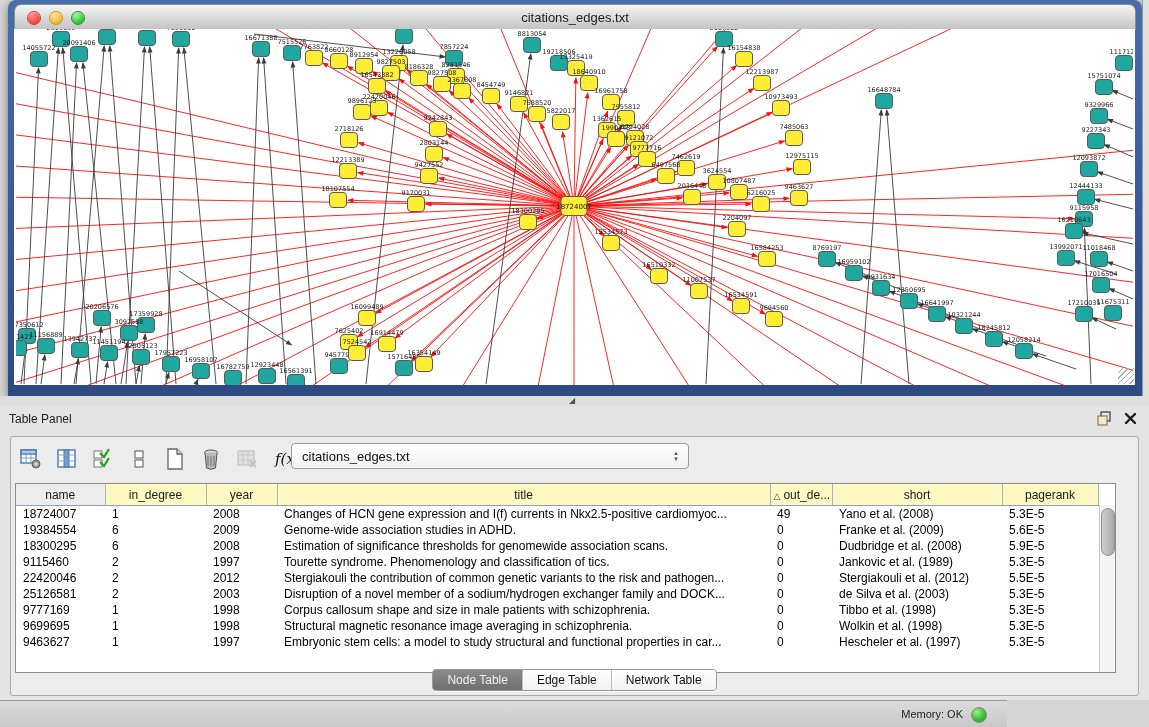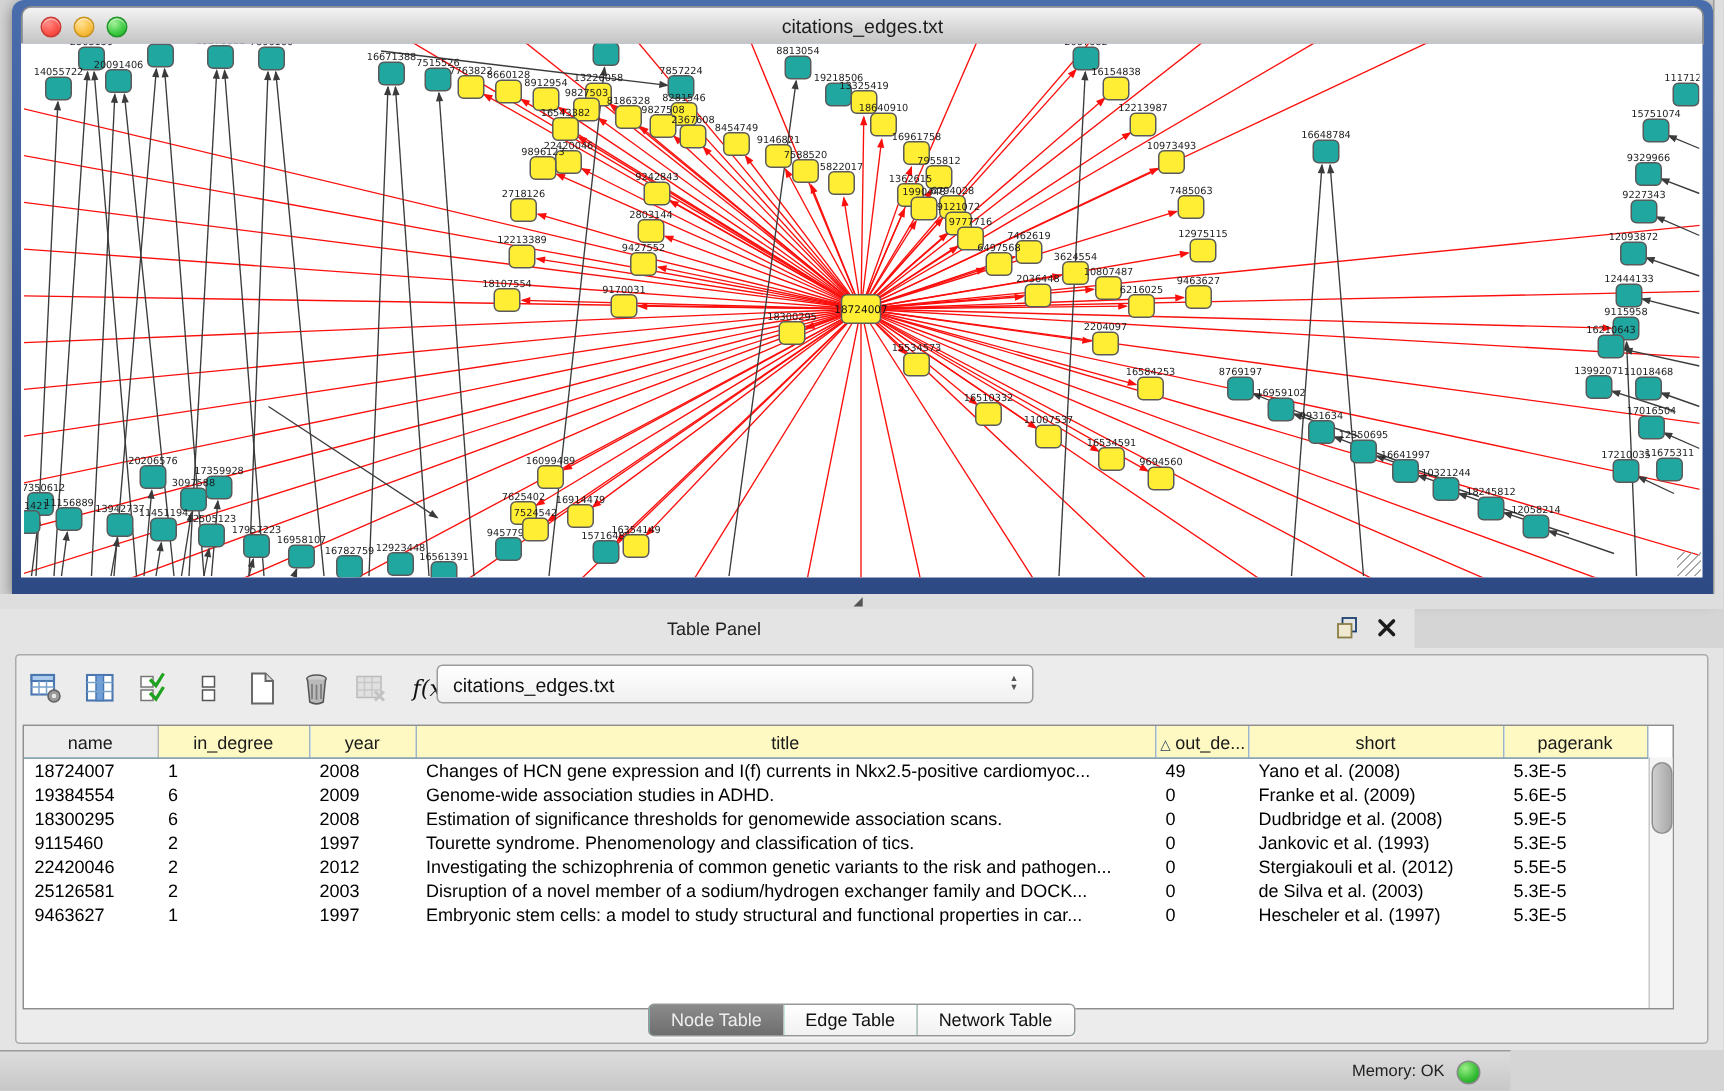--- a/index.html
+++ b/index.html
@@ -25,22 +25,22 @@
   #canvas svg{position:absolute;left:2px;top:0;}
   #resize-grip{position:absolute;right:1px;bottom:1px;width:16px;height:16px;
     background:repeating-linear-gradient(135deg,transparent 0 3px,#a9a9a9 3px 4px);}
   #right-strip{position:absolute;left:1142px;top:0;width:7px;height:396px;background:#dedede;border-left:1px solid #989898;}
 
   
   #splitter{position:absolute;left:0;top:396px;width:1149px;height:10px;background:#dedede;}
   #splitter-handle{position:absolute;left:569px;top:2px;width:9px;height:6px;color:#555;font-size:8px;line-height:6px;}
 
   
-  #panel-titlebar{position:absolute;left:0;top:406px;width:943px;height:26px;background:#e4e4e4;
-     display:flex;align-items:center;justify-content:center;}
+  #panel-titlebar{position:absolute;left:0;top:406px;width:1149px;height:26px;background:#e4e4e4;
+     display:flex;align-items:center;}
   #panel-titlebar .ptitle{font-size:12px;color:#222;margin-left:9px;}
   .ptb-icons{position:absolute;right:12px;top:5px;display:flex;gap:12px;align-items:center;}
   #panel-body{position:absolute;left:0;top:432px;width:1149px;height:268px;background:#e4e4e4;}
   #panel-box{position:absolute;left:10px;top:4px;width:1127px;height:258px;background:#ececec;
      border:1px solid #ababab;border-radius:3px;}
   #toolbar{position:absolute;left:8px;top:6px;height:32px;display:flex;align-items:center;gap:12px;}
   .tool{width:24px;height:26px;display:flex;align-items:center;justify-content:center;cursor:default;}
   .fx{font-family:"DejaVu Serif",serif;font-style:italic;font-size:15px;color:#111;margin-left:4px;}
   #net-select{position:absolute;left:280px;top:6px;width:396px;height:24px;border:1px solid #9c9c9c;border-radius:4px;
      background:linear-gradient(180deg,#ffffff,#f0f0f0);display:flex;align-items:center;box-shadow:inset 0 1px 1px rgba(255,255,255,.8);}
@@ -926,39 +926,57 @@
                 <td>0</td>
                 <td>Dudbridge et al. (2008)</td>
                 <td>5.9E-5</td>
               </tr>
               <tr>
                 <td>9115460</td>
                 <td>2</td>
                 <td>1997</td>
                 <td>Tourette syndrome. Phenomenology and classification of tics.</td>
                 <td>0</td>
-                <td>Jankovic et al. (1993)</td>
+                <td>Jankovic et al. (1989)</td>
                 <td>5.3E-5</td>
               </tr>
               <tr>
                 <td>22420046</td>
                 <td>2</td>
                 <td>2012</td>
-                <td>Investigating the schizophrenia of common genetic variants to the risk and pathogen...</td>
+                <td>Stergiakouli the contribution of common genetic variants to the risk and pathogen...</td>
                 <td>0</td>
                 <td>Stergiakouli et al. (2012)</td>
                 <td>5.5E-5</td>
               </tr>
               <tr>
                 <td>25126581</td>
                 <td>2</td>
                 <td>2003</td>
                 <td>Disruption of a novel member of a sodium/hydrogen exchanger family and DOCK...</td>
                 <td>0</td>
                 <td>de Silva et al. (2003)</td>
+                <td>5.3E-5</td>
+              </tr>
+              <tr>
+                <td>9777169</td>
+                <td>1</td>
+                <td>1998</td>
+                <td>Corpus callosum shape and size in male patients with schizophrenia.</td>
+                <td>0</td>
+                <td>Tibbo et al. (1998)</td>
+                <td>5.3E-5</td>
+              </tr>
+              <tr>
+                <td>9699695</td>
+                <td>1</td>
+                <td>1998</td>
+                <td>Structural magnetic resonance image averaging in schizophrenia.</td>
+                <td>0</td>
+                <td>Wolkin et al. (1998)</td>
                 <td>5.3E-5</td>
               </tr>
               <tr>
                 <td>9463627</td>
                 <td>1</td>
                 <td>1997</td>
                 <td>Embryonic stem cells: a model to study structural and functional properties in car...</td>
                 <td>0</td>
                 <td>Hescheler et al. (1997)</td>
                 <td>5.3E-5</td>

